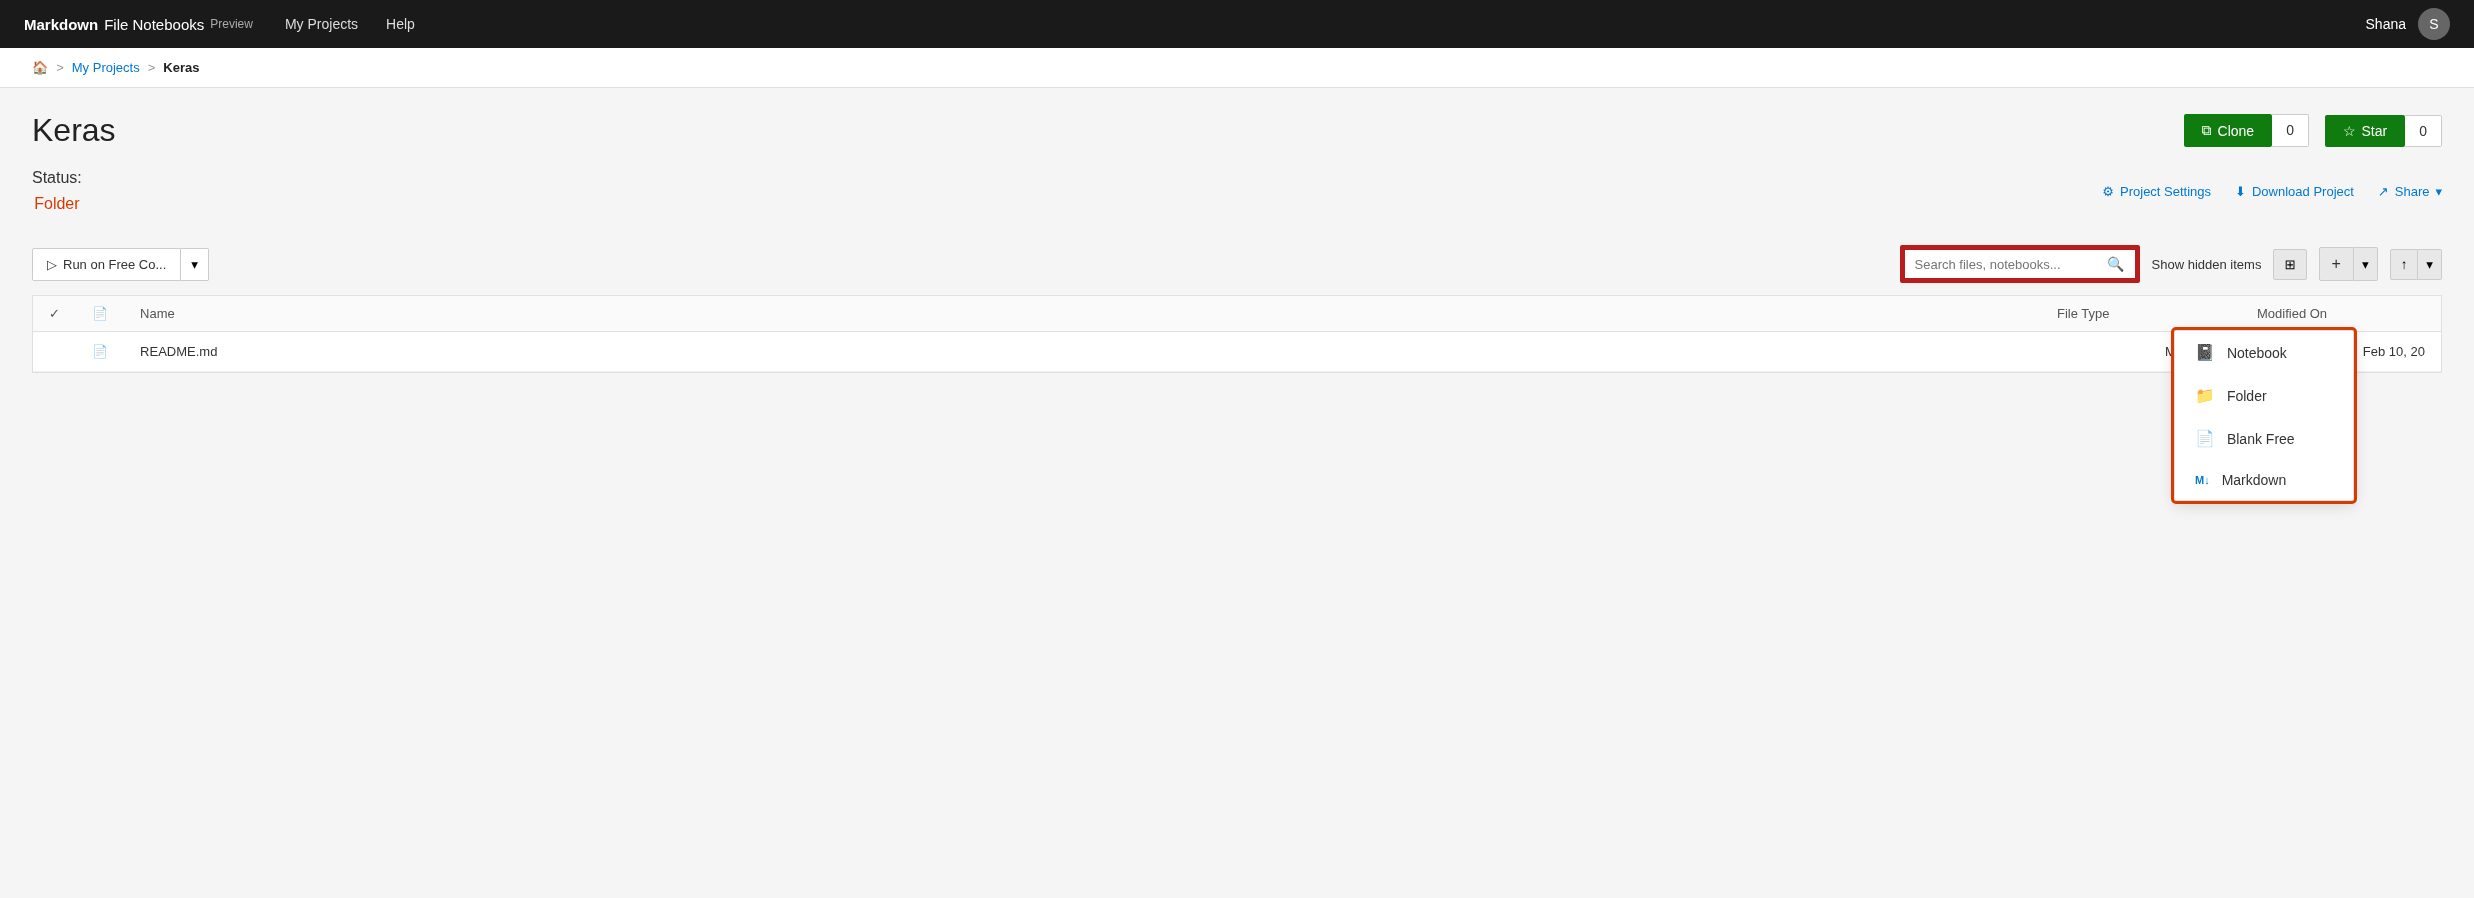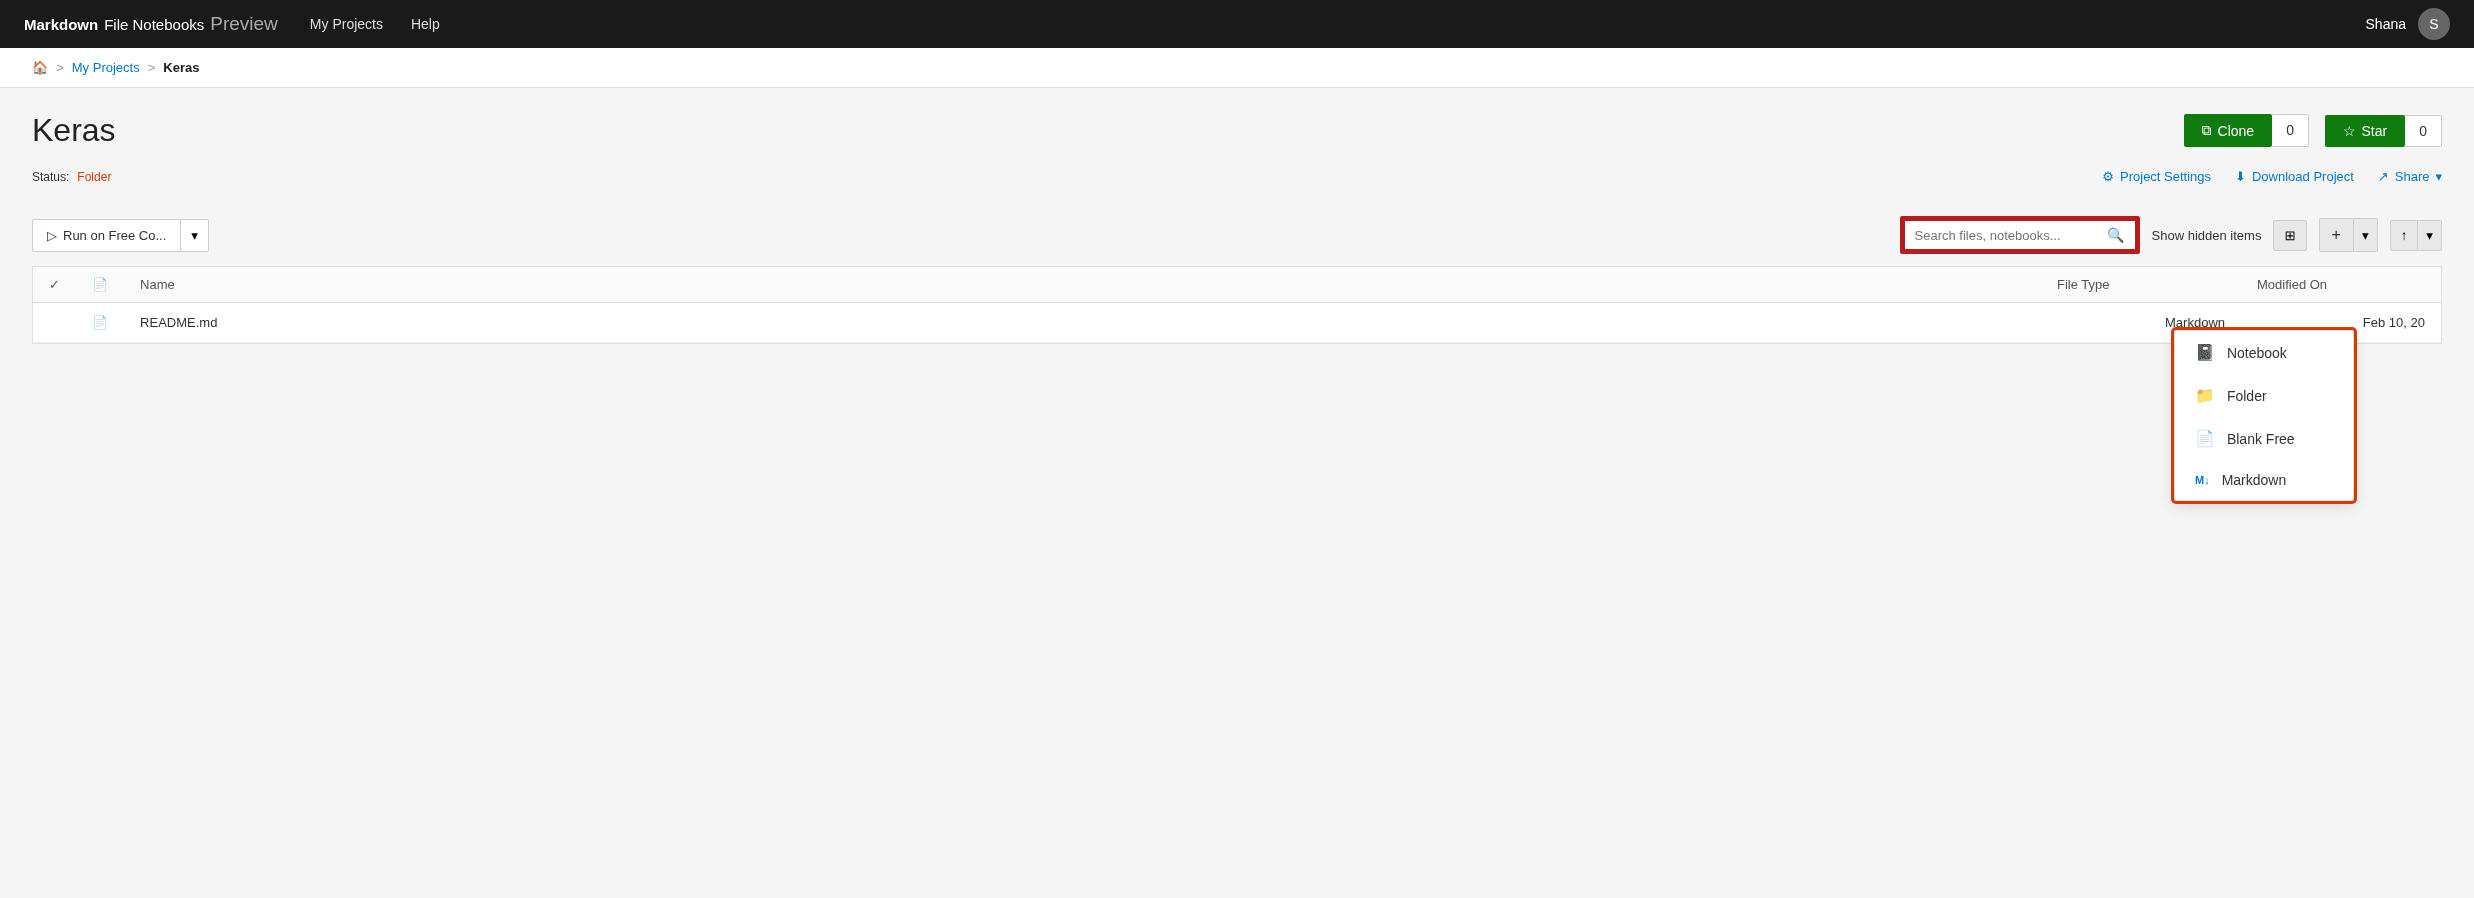--- a/index.html
+++ b/index.html
@@ -12,21 +12,21 @@
       display: flex;
       align-items: center;
       padding: 0 24px;
       height: 48px;
       justify-content: space-between;
     }
     .topnav-left { display: flex; align-items: center; gap: 32px; }
     .topnav-brand { display: flex; align-items: center; gap: 6px; font-size: 15px; }
     .topnav-brand .microsoft { font-weight: 700; color: #fff; }
     .topnav-brand .azure-notebooks { font-weight: 400; color: #fff; }
-    .topnav-brand .preview { font-weight: 400; color: #aaa; font-size: 19px; }
+    .topnav-brand .preview { font-weight: 400; color: #aaa; font-size: 12px; }
     .topnav-links { display: flex; gap: 28px; }
     .topnav-links a { color: #ddd; text-decoration: none; font-size: 14px; }
     .topnav-right { display: flex; align-items: center; gap: 12px; }
     .topnav-user { color: #fff; font-size: 14px; }
     .avatar-circle {
       width: 32px; height: 32px; border-radius: 50%; background: #666;
       display: flex; align-items: center; justify-content: center; color: #fff; font-size: 14px;
     }
 
     
@@ -68,21 +68,21 @@
       border-left: none;
     }
     .action-group { display: flex; align-items: stretch; }
 
     
     .status-bar {
       display: flex; align-items: center; justify-content: space-between;
       margin-bottom: 20px;
       background: #f5f5f5;
     }
-    .status-left { display: flex; align-items: center; gap: 8px; font-size: 12px; }
+    .status-left { display: flex; align-items: center; gap: 8px; font-size: 16px; flex-direction: column; }
     .status-label { color: #333; }
     .status-value { color: #d83b01; font-weight: 500; }
     .status-actions { display: flex; align-items: center; gap: 24px; }
     .status-action-btn {
       background: none; border: none; cursor: pointer; color: #0078d4;
       font-size: 13px; display: flex; align-items: center; gap: 6px;
     }
 
     
     .toolbar {

